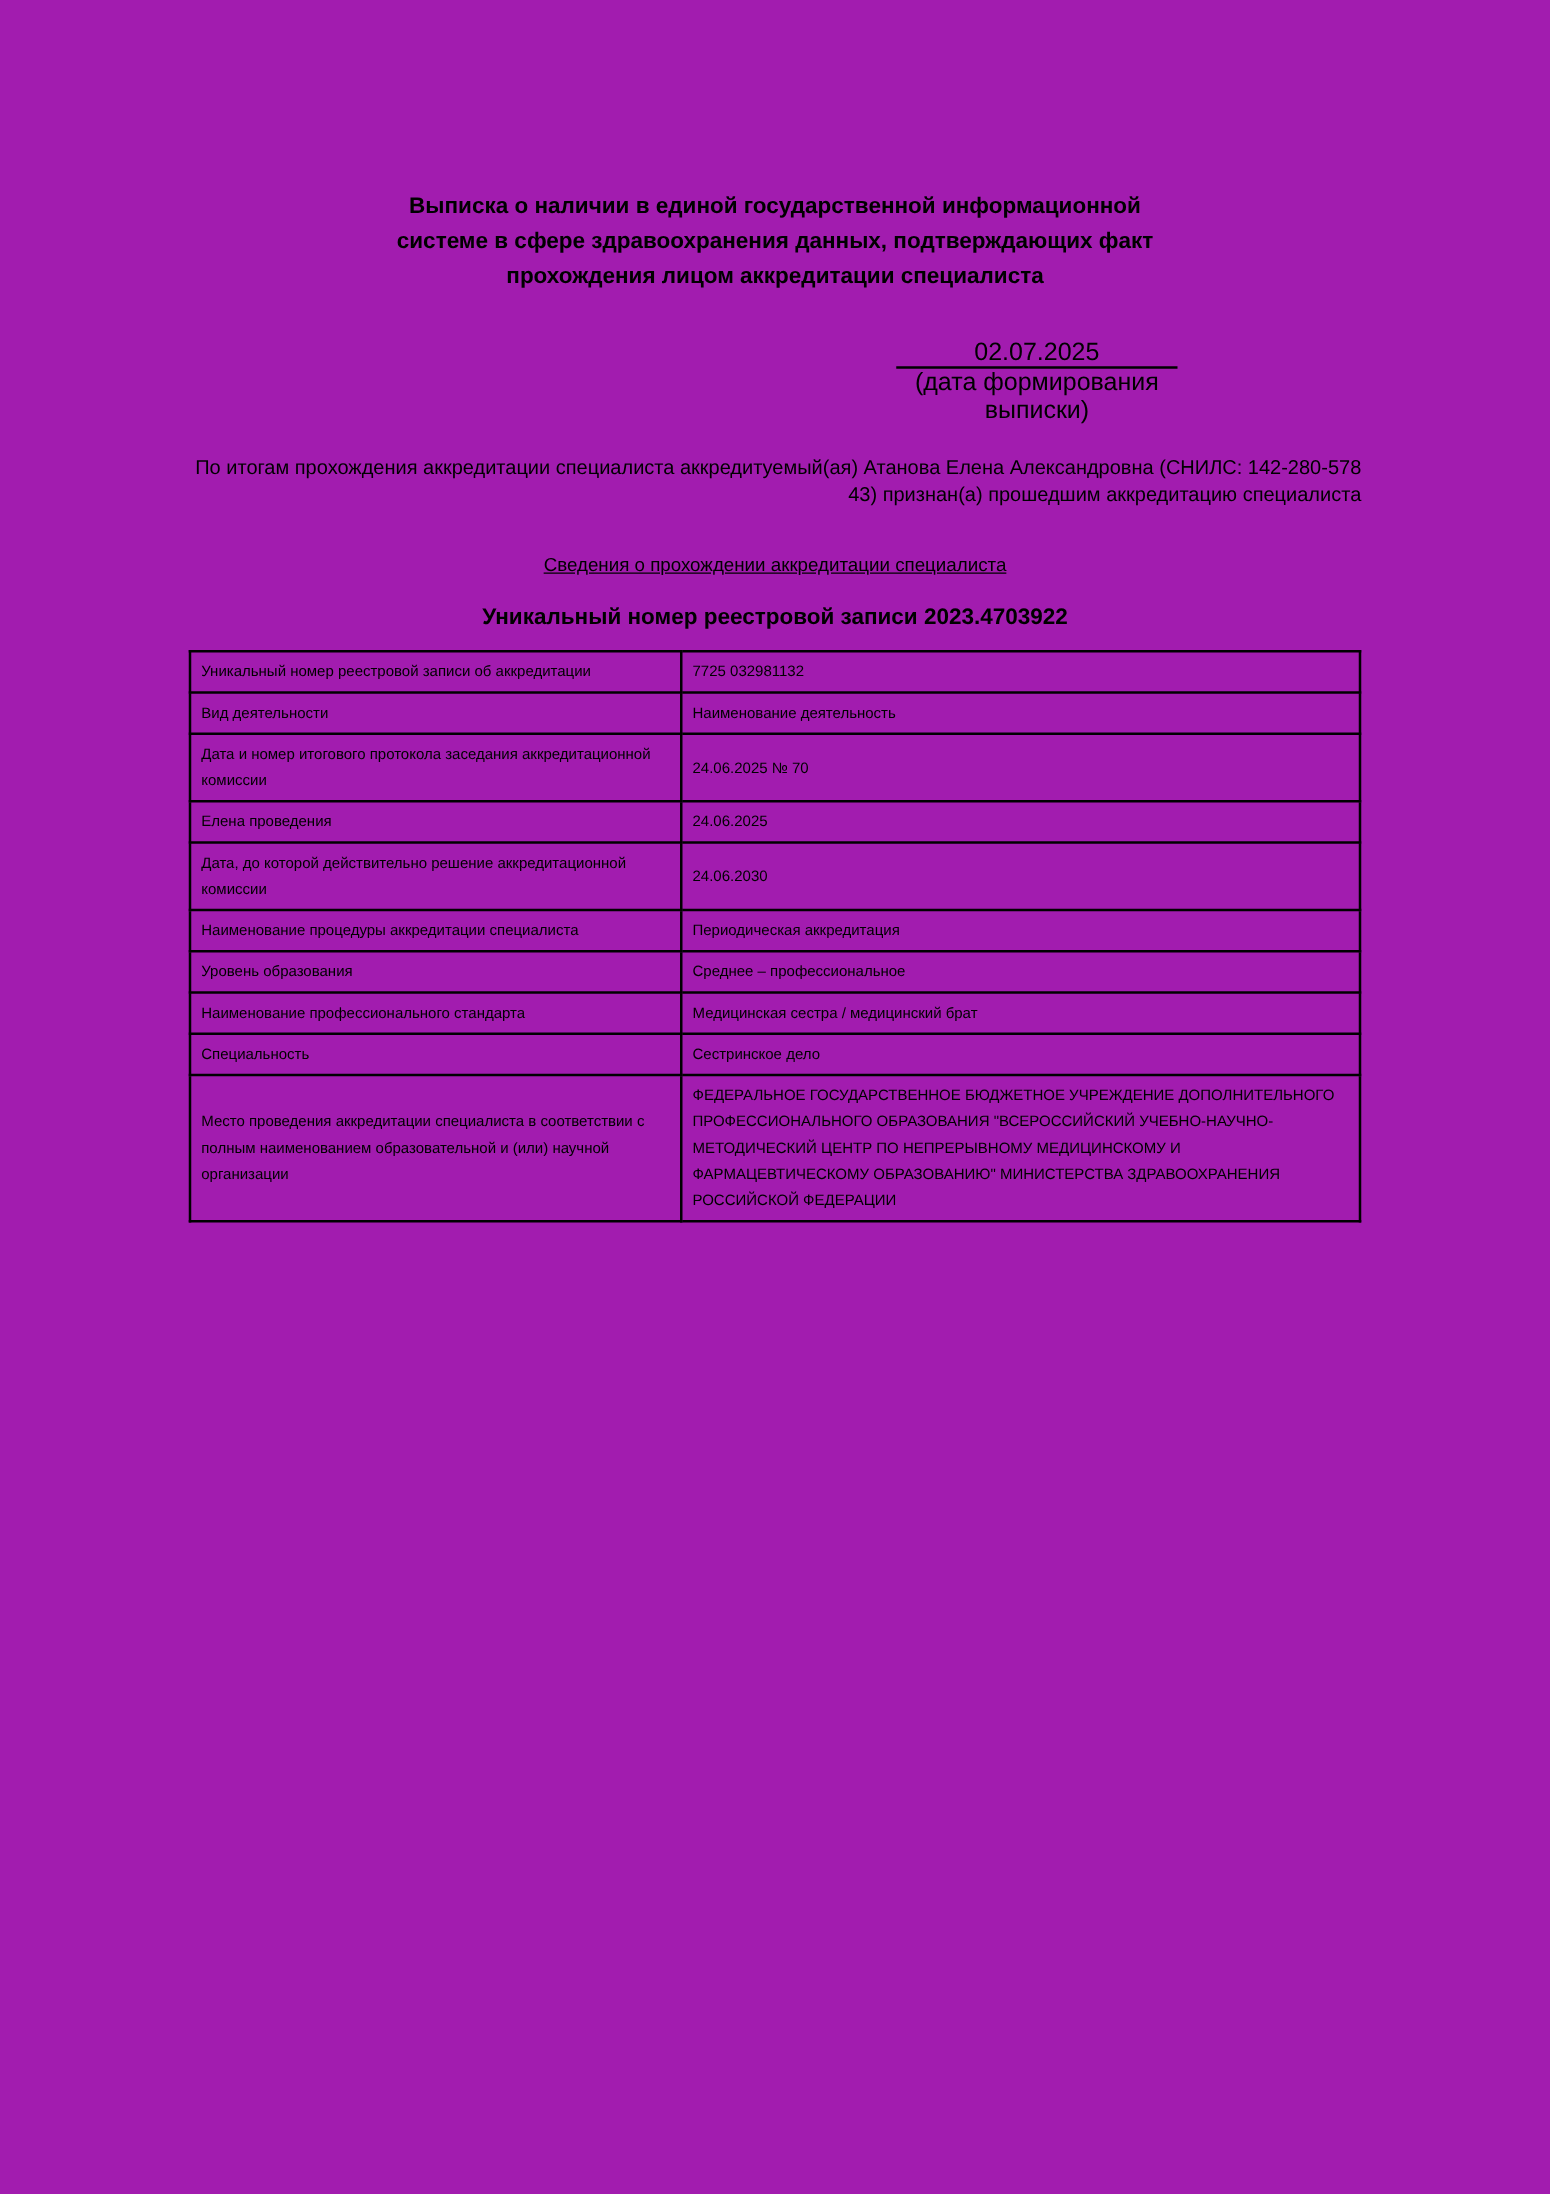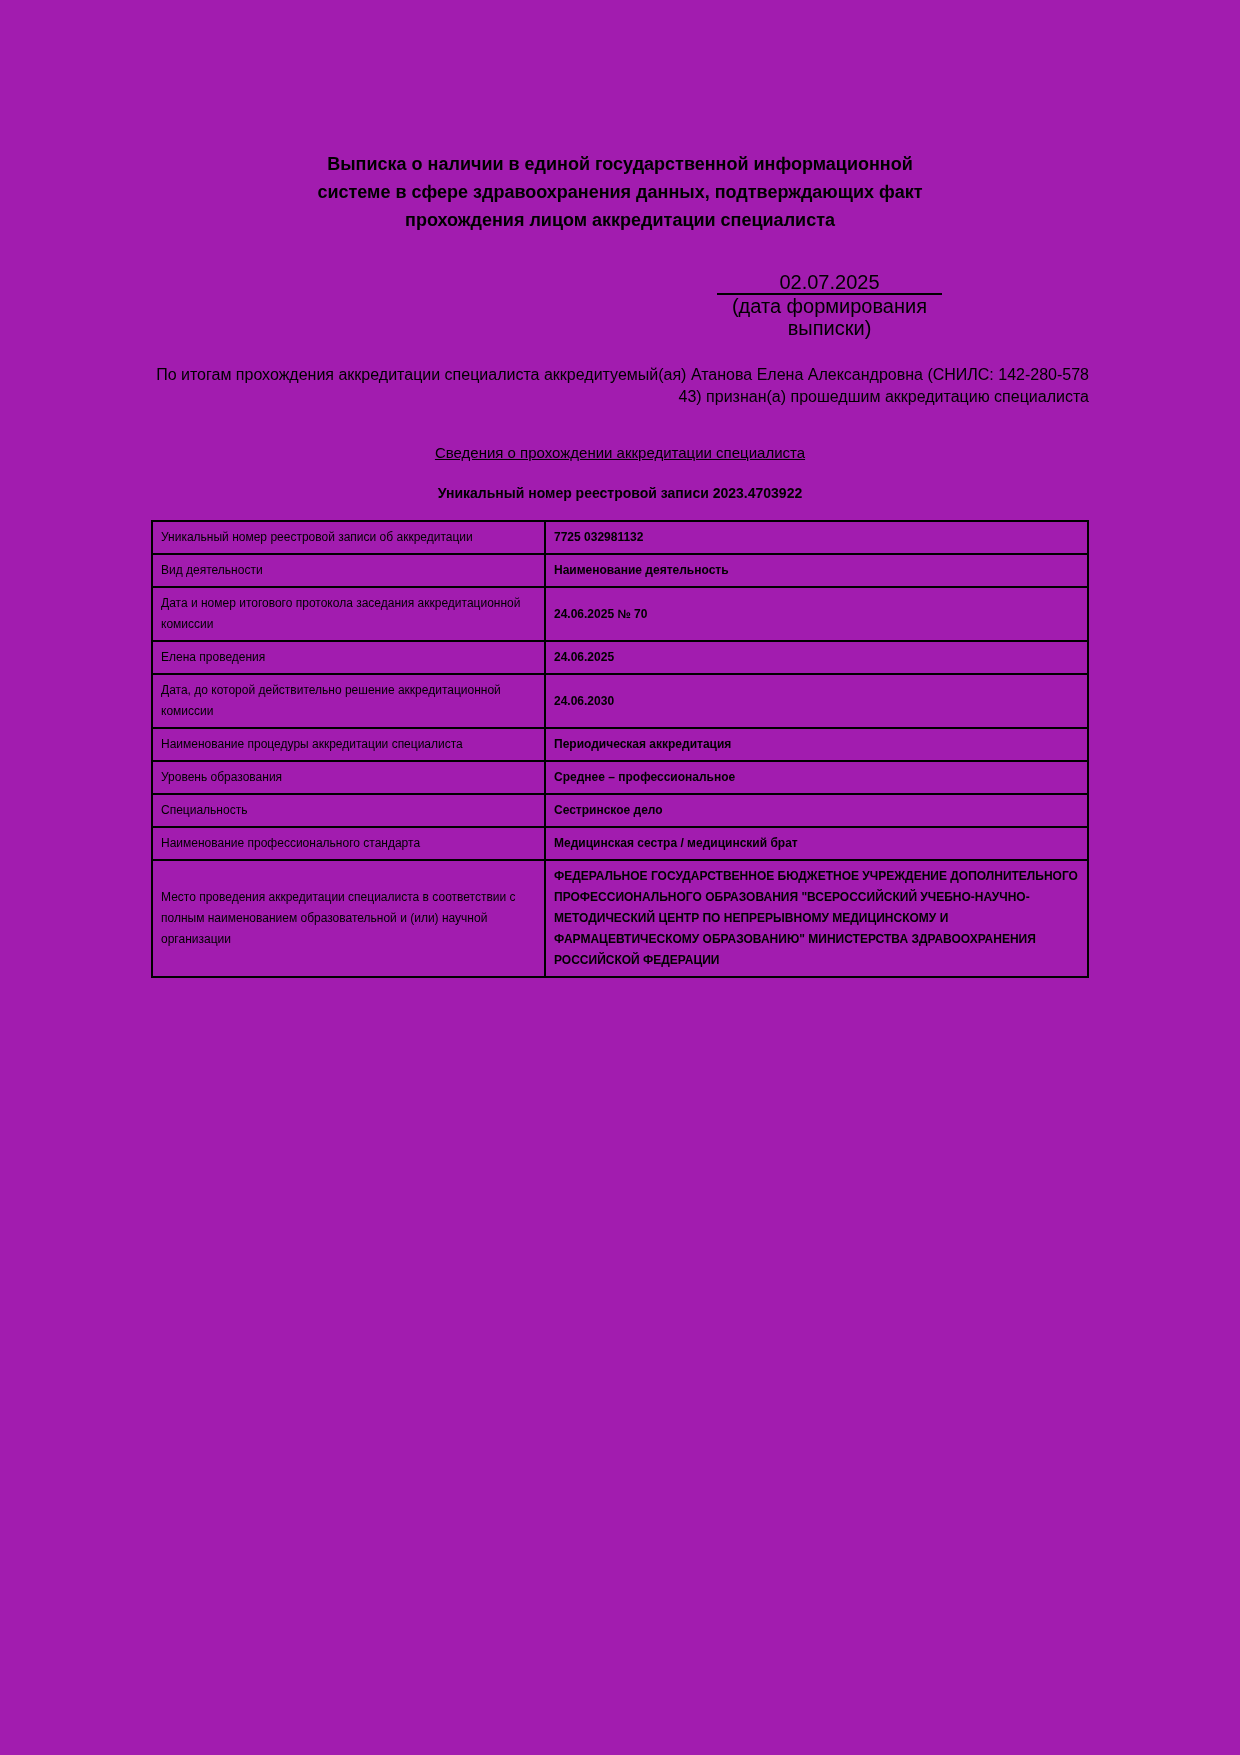--- a/index.html
+++ b/index.html
@@ -50,40 +50,40 @@
   .section-heading {
     margin-top: 34px;
     text-align: center;
     font-size: 15px;
     line-height: 22px;
     text-decoration: underline;
   }
   .registry-heading {
     margin-top: 17px;
     text-align: center;
-    font-size: 14px;
+    font-size: 18px;
     font-weight: bold;
     line-height: 24px;
   }
   table.acc-table {
     margin-top: 15px;
     width: 938px;
     border-collapse: collapse;
     table-layout: fixed;
     font-size: 12px;
     line-height: 21px;
   }
   table.acc-table td {
     border: 2px solid #000000;
     vertical-align: middle;
     padding: 5px 8px;
     word-wrap: break-word;
   }
   td.cell-label { width: 375px; padding-left: 8px; }
-  td.cell-value { padding-left: 12px; font-weight: bold; }
+  td.cell-value { padding-left: 12px; }
 </style>
 </head>
 <body>
 
 <div class="page">
   <div class="content">
 
     <div class="doc-title">
       <div>Выписка о наличии в единой государственной информационной</div>
       <div>системе в сфере здравоохранения данных, подтверждающих факт</div>
@@ -135,27 +135,27 @@
     <td class="cell-label">Наименование процедуры аккредитации специалиста</td>
     <td class="cell-value">Периодическая аккредитация</td>
   </tr>
 
   <tr>
     <td class="cell-label">Уровень образования</td>
     <td class="cell-value">Среднее – профессиональное</td>
   </tr>
 
   <tr>
-    <td class="cell-label">Специальность</td>
-    <td class="cell-value">Сестринское дело</td>
+    <td class="cell-label">Наименование профессионального стандарта</td>
+    <td class="cell-value">Медицинская сестра / медицинский брат</td>
   </tr>
 
   <tr>
-    <td class="cell-label">Наименование профессионального стандарта</td>
-    <td class="cell-value">Медицинская сестра / медицинский брат</td>
+    <td class="cell-label">Специальность</td>
+    <td class="cell-value">Сестринское дело</td>
   </tr>
 
   <tr>
     <td class="cell-label">Место проведения аккредитации специалиста в соответствии с полным наименованием образовательной и (или) научной организации</td>
     <td class="cell-value">ФЕДЕРАЛЬНОЕ ГОСУДАРСТВЕННОЕ БЮДЖЕТНОЕ УЧРЕЖДЕНИЕ ДОПОЛНИТЕЛЬНОГО ПРОФЕССИОНАЛЬНОГО ОБРАЗОВАНИЯ "ВСЕРОССИЙСКИЙ УЧЕБНО-НАУЧНО-МЕТОДИЧЕСКИЙ ЦЕНТР ПО НЕПРЕРЫВНОМУ МЕДИЦИНСКОМУ И ФАРМАЦЕВТИЧЕСКОМУ ОБРАЗОВАНИЮ" МИНИСТЕРСТВА ЗДРАВООХРАНЕНИЯ РОССИЙСКОЙ ФЕДЕРАЦИИ</td>
   </tr>
 </tbody>
     </table>
 
   </div>

